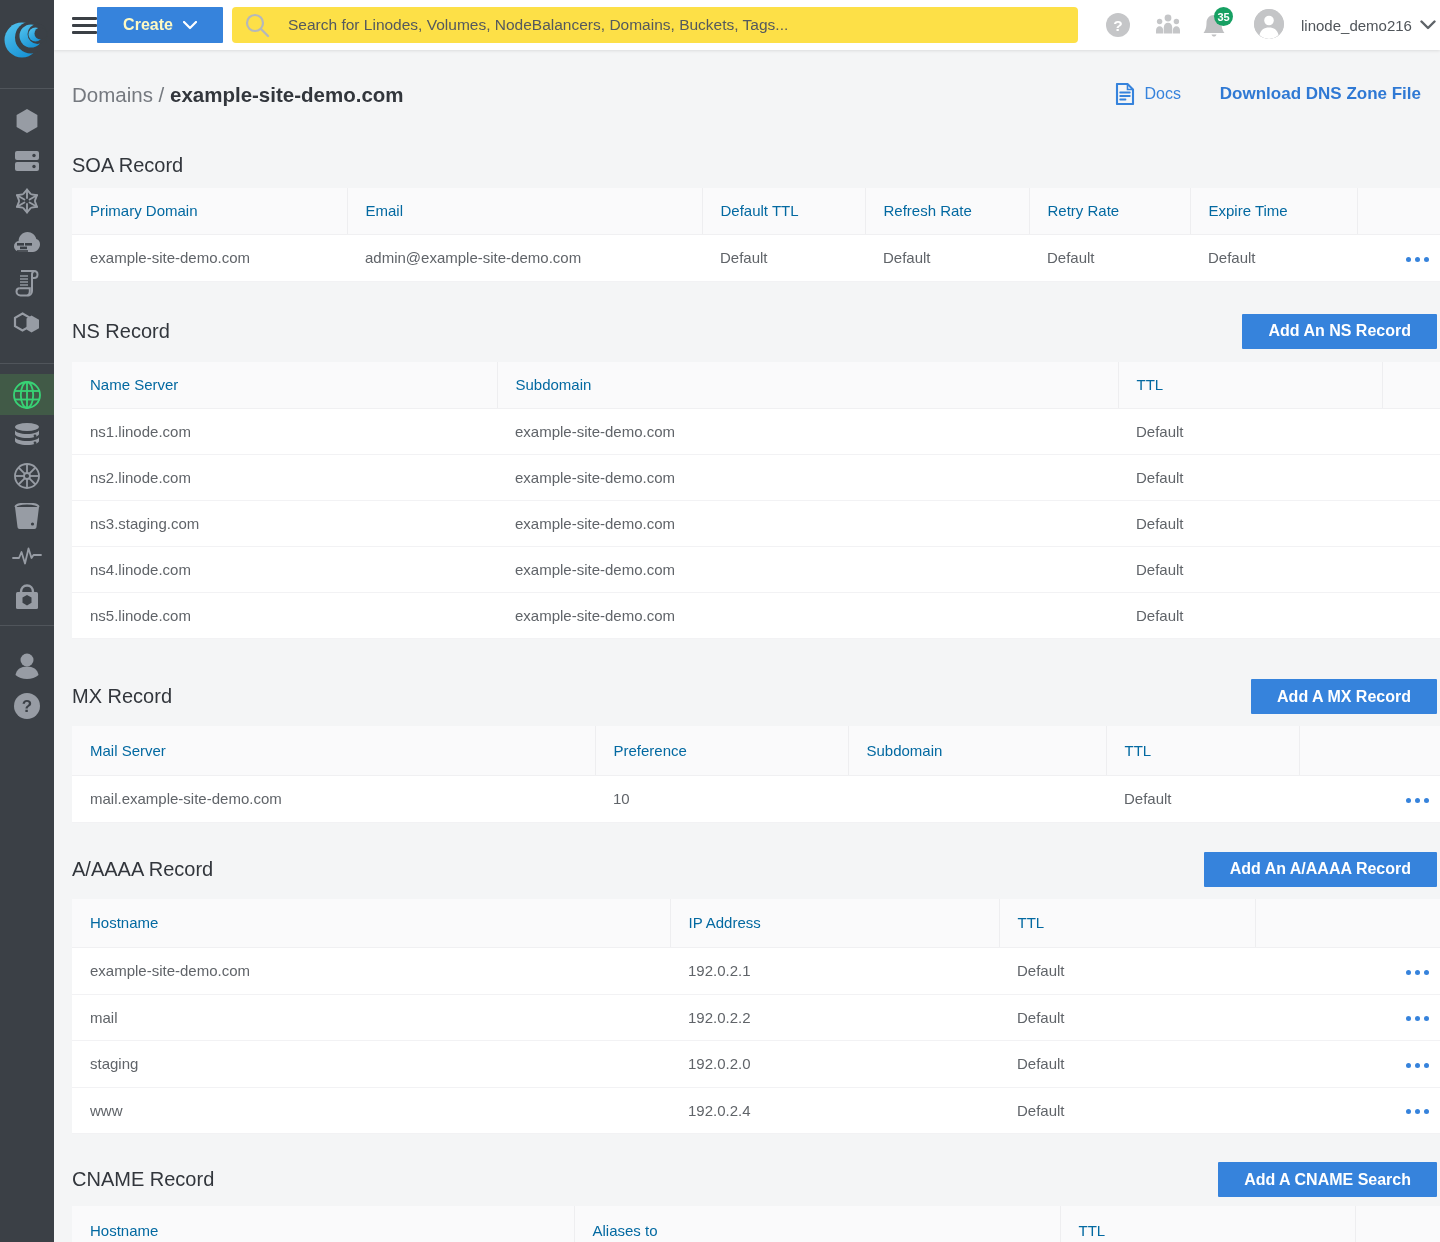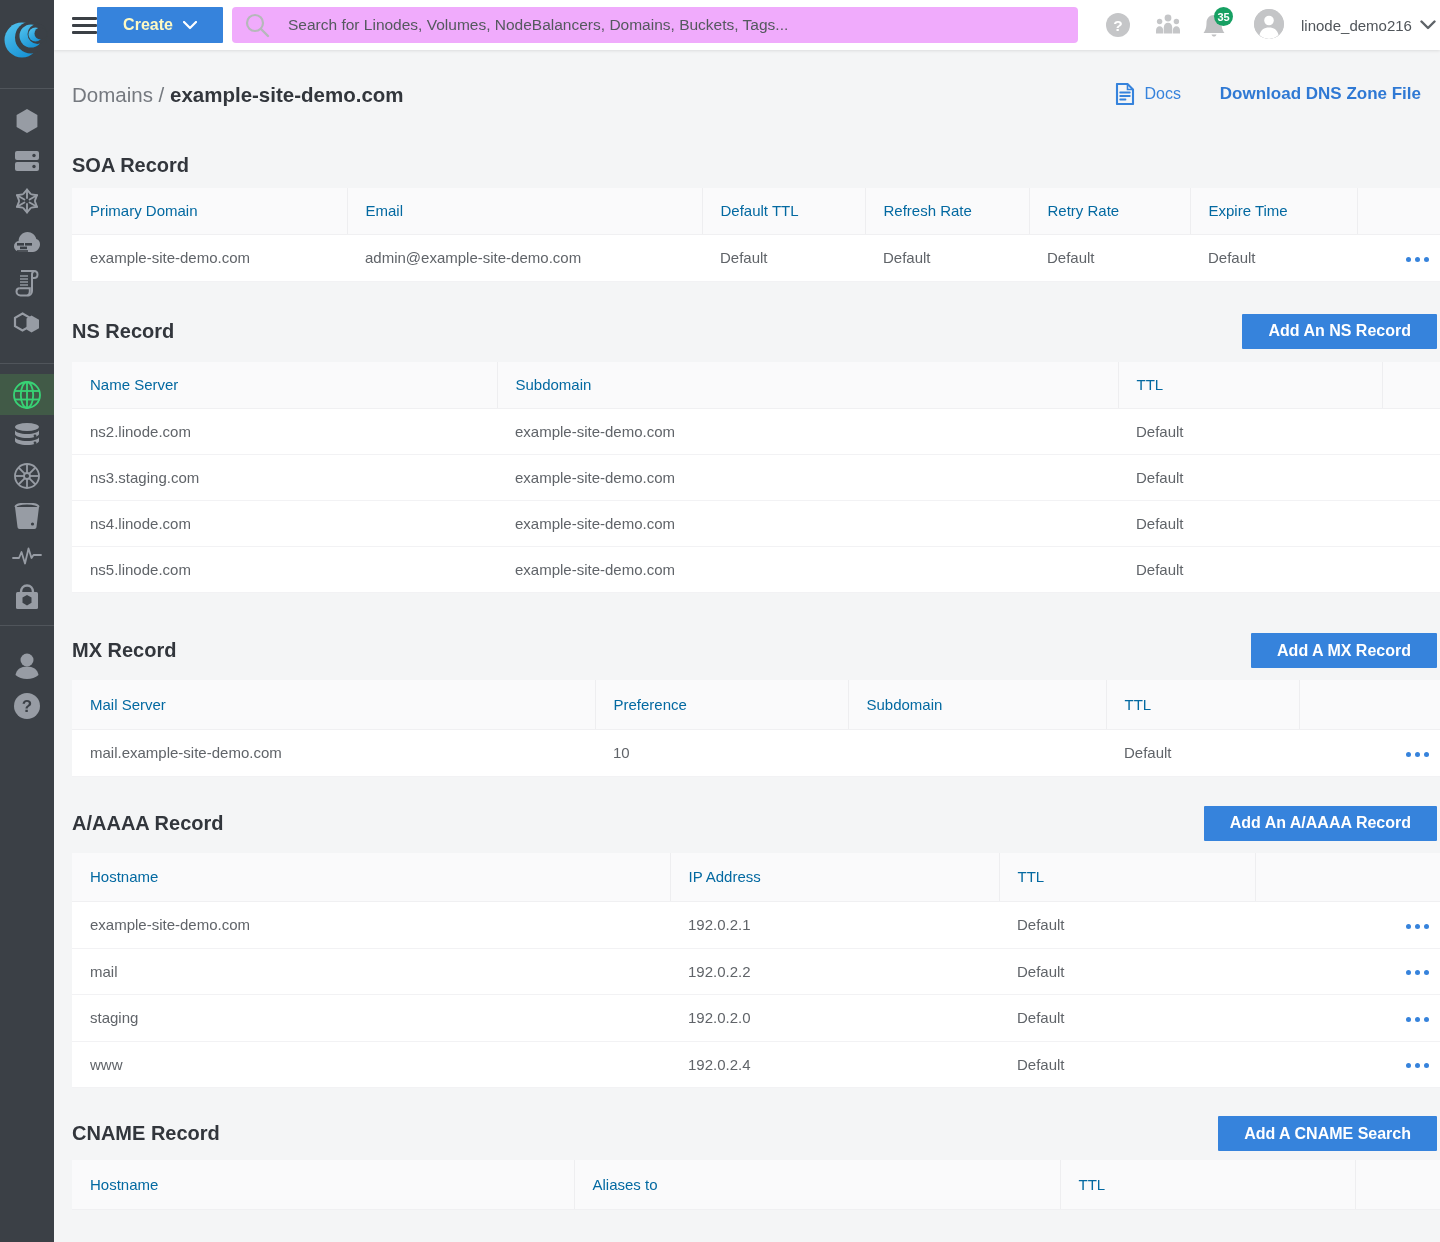--- a/index.html
+++ b/index.html
@@ -9,40 +9,40 @@
   .sidebar { position:fixed; left:0; top:0; width:54px; height:1242px; background:#3b4046; z-index:10; }
   .sicon { position:absolute; left:0; width:54px; height:40px; display:flex; align-items:center; justify-content:center; }
   .sicon svg { display:block; }
   .active-item { position:absolute; left:0; top:374px; width:54px; height:41px; background:#415a47; display:flex; align-items:center; justify-content:center; }
   
   .topbar { position:fixed; left:54px; top:0; right:0; height:50px; background:#fff; box-shadow:0 1px 3px rgba(0,0,0,0.10); z-index:9; display:flex; align-items:center; }
   .burger { margin-left:18px; width:25px; height:17px; display:flex; flex-direction:column; justify-content:space-between; }
   .burger div { height:3px; background:#3b4046; border-radius:1px; }
   .create-btn { margin-left:0; width:126px; height:36px; background:#3683dc; color:#fef9c3; font-size:16px; font-weight:bold; display:flex; align-items:center; justify-content:center; border-radius:1px; }
   .create-btn svg { margin-left:10px; }
-  .searchbox { margin-left:9px; width:846px; height:36px; background:#f0abfc; border-radius:4px; display:flex; align-items:center; }
+  .searchbox { margin-left:9px; width:846px; height:36px; background:#fde047; border-radius:4px; display:flex; align-items:center; }
   .searchbox svg { margin-left:12px; }
   .searchbox span { margin-left:18px; color:#54595e; font-size:15.5px; }
   .helpc { position:absolute; left:1052px; top:13px; }
   .groupc { position:absolute; left:1101px; top:14px; }
   .bellc { position:absolute; left:1147px; top:13px; }
   .badge { position:absolute; left:13px; top:-6px; width:19px; height:19px; border-radius:50%; background:#17a063; color:#fff; font-size:11px; font-weight:bold; display:flex; align-items:center; justify-content:center; }
   .avatar { position:absolute; left:1200px; top:9px; width:30px; height:30px; border-radius:50%; background:#c4c5c7; overflow:hidden; }
   .uname { position:absolute; left:1247px; top:17px; font-size:15px; color:#50555a; }
   .uchev { position:absolute; left:1366px; top:20px; }
   
   .content { margin-left:54px; padding:50px 0 0 18px; }
   .crumbrow { position:relative; height:98px; }
   .crumb { position:absolute; left:0; top:33px; font-size:20.5px; color:#75797f; }
   .crumb b { color:#32363c; font-weight:bold; }
   .docs { position:absolute; right:259px; top:33px; display:flex; align-items:center; color:#3683dc; font-size:16px; }
   .docs svg { margin-right:10px; }
   .dl { position:absolute; right:19px; top:34px; color:#2f79d4; font-size:17px; font-weight:bold; }
   .sechead { position:relative; height:35px; display:flex; align-items:center; }
-  .sechead h2 { font-size:20px; color:#32363c; font-weight:bold; }
+  .sechead h2 { font-size:20px; color:#32363c; font-weight:normal; }
   .addbtn { position:absolute; right:3px; top:0; height:35px; background:#3683dc; color:#fff; font-size:16px; font-weight:bold; display:flex; align-items:center; border-radius:1px; padding:0 26px; }
   table { border-collapse:collapse; width:100%; table-layout:fixed; }
   thead td { background:#fafafb; color:#0369a1; font-size:15px; height:46px; padding-left:18px; border-right:1px solid #eeeef0; border-bottom:1px solid #f0f0f2; }
   thead td:last-child { border-right:none; }
   tbody td { background:#fff; color:#606469; font-size:15px; height:47px; padding-left:18px; border-bottom:1px solid #f2f2f4; }
   .dots { text-align:right; padding-right:9px; }
   .t-ns thead td { height:47px; } .t-ns tbody td { height:46px; }
   .t-mx thead td { height:49px; } .t-mx tbody td { height:47px; }
   .t-a thead td { height:49px; } .t-a tbody td { height:46.5px; }
   .t-cn thead td { height:49px; }
@@ -313,20 +313,26 @@
     <thead>
         <tr>
           <td>Name Server</td>
           <td>Subdomain</td>
           <td>TTL</td>
           <td></td>
         </tr>
       </thead>
     <tbody>
       <tr>
+          <td>ns1.linode.com</td>
+          <td>example-site-demo.com</td>
+          <td>Default</td>
+          <td></td>
+        </tr>
+      <tr>
           <td>ns2.linode.com</td>
           <td>example-site-demo.com</td>
           <td>Default</td>
           <td></td>
         </tr>
       <tr>
           <td>ns3.staging.com</td>
           <td>example-site-demo.com</td>
           <td>Default</td>
           <td></td>

